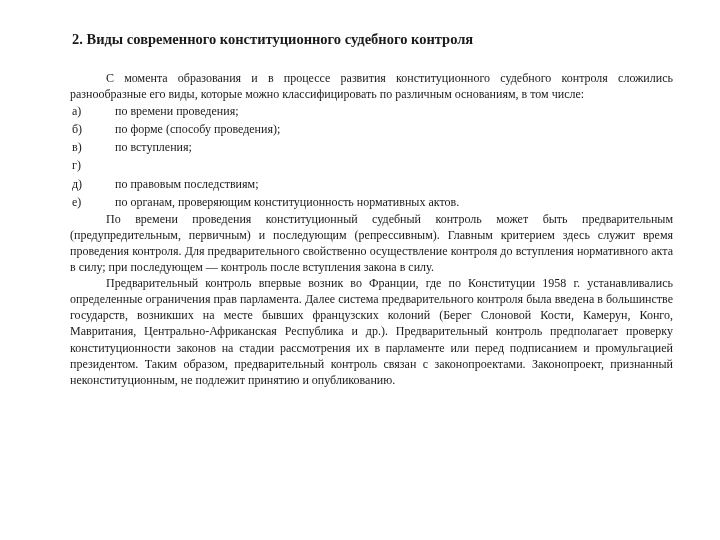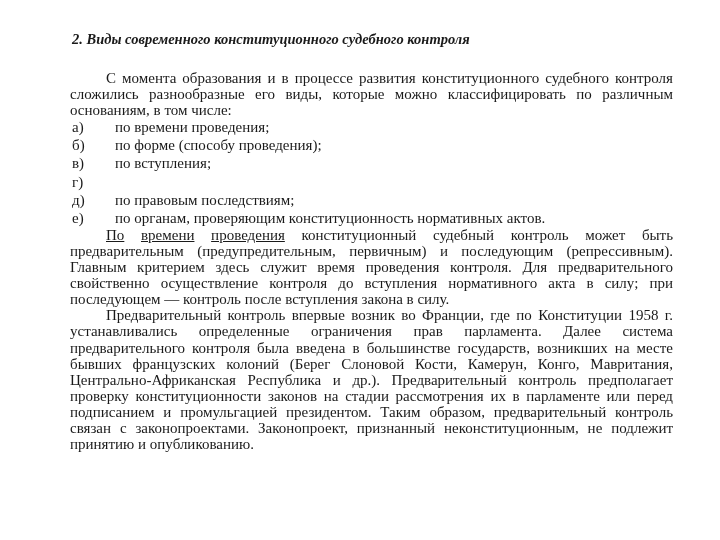--- a/index.html
+++ b/index.html
@@ -1,26 +1,26 @@
 <!DOCTYPE html>
 <html><head>
   <meta charset="utf-8">
   <style>
     html, body { margin: 0; padding: 0; background: #ffffff; }
     body { width: 720px; height: 540px; position: relative; overflow: hidden;
            font-family: "Liberation Serif", "DejaVu Serif", serif; color: #1a1a1a; }
     .page { position: absolute; left: 70px; top: 0; width: 603px; }
-    .title { position: absolute; left: 2px; top: 31px; font-weight: bold; font-size: 14.5px; white-space: nowrap; font-style: italic; }
-    .body { position: absolute; left: 0; top: 70px; width: 603px; font-size: 15px; line-height: 16.1px; }
+    .title { position: absolute; left: 2px; top: 31px; font-weight: bold; font-size: 14.5px; white-space: nowrap; }
+    .body { position: absolute; left: 0; top: 70px; width: 603px; font-size: 12px; line-height: 16.1px; }
     .p { text-align: justify; text-align-last: left; margin: 0; }
     .indent { text-indent: 36px; }
     .list { margin: 0; padding: 0; list-style: none; }
     .list li { display: flex; height: 18.1px; line-height: 18.1px; padding-left: 2px; }
     .list .mark { width: 43px; }
-    .u { text-decoration: underline; }
+    .u { }
   </style>
 </head>
 <body>
 
 <div class="page">
   <div class="title">2. Виды современного конституционного судебного контроля</div>
 
   <div class="body">
     <p class="p indent">С момента образования и в процессе развития конституционного судебного контроля сложились разнообразные его виды, которые можно классифицировать по различным основаниям, в том числе:</p>
 

